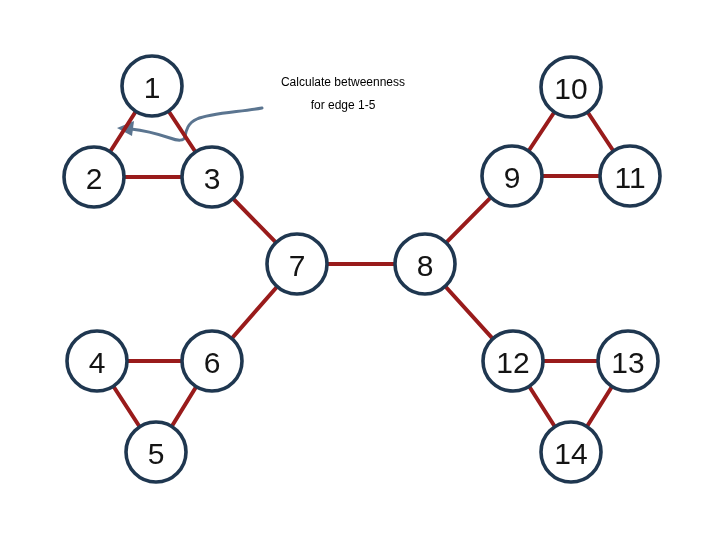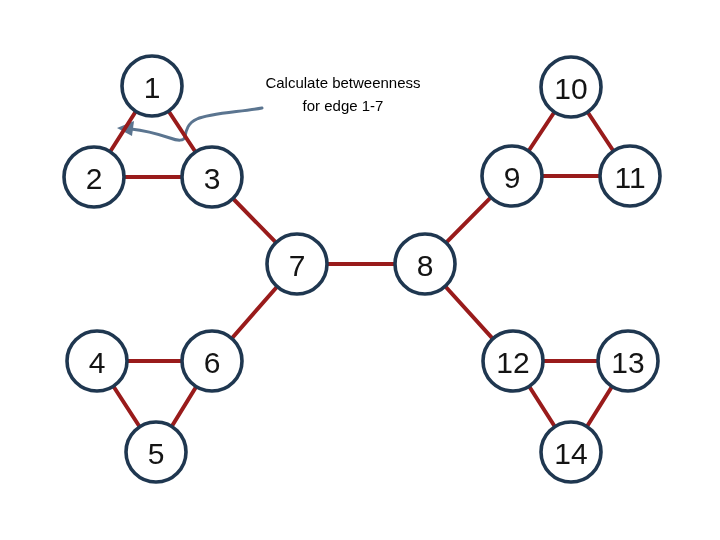--- a/index.html
+++ b/index.html
@@ -36,21 +36,21 @@
     fill: none;
     stroke-width: 3px;
     stroke-linecap: round;
   }
   .annotation {
     position: absolute;
     left: 233px;
     top: 71px;
     width: 220px;
     text-align: center;
-    font-size: 15px;
+    font-size: 12px;
     line-height: 23px;
     font-weight: 400;
   }
 </style>
 </head>
 <body>
 
 <div class="slide" style="background: rgb(255, 255, 255);">
 
   <svg id="graph-svg" width="720" height="540" viewBox="0 0 720 540">
@@ -135,16 +135,16 @@
         </g>
         <g>
           <circle cx="571" cy="452" r="30" class="node-circle" fill="#ffffff" stroke="#1f3750"></circle>
           <text x="571" y="452" class="node-label" fill="#141414" text-anchor="middle" dominant-baseline="central" dy="1">14</text>
         </g>
       </g>
   </svg>
 
   <div class="annotation" style="color: rgb(0, 0, 0);">
     <div>Calculate betweenness</div>
-    <div>for edge 1-7</div>
+    <div>for edge 1-5</div>
   </div>
 
 </div>
 
 </body></html>

